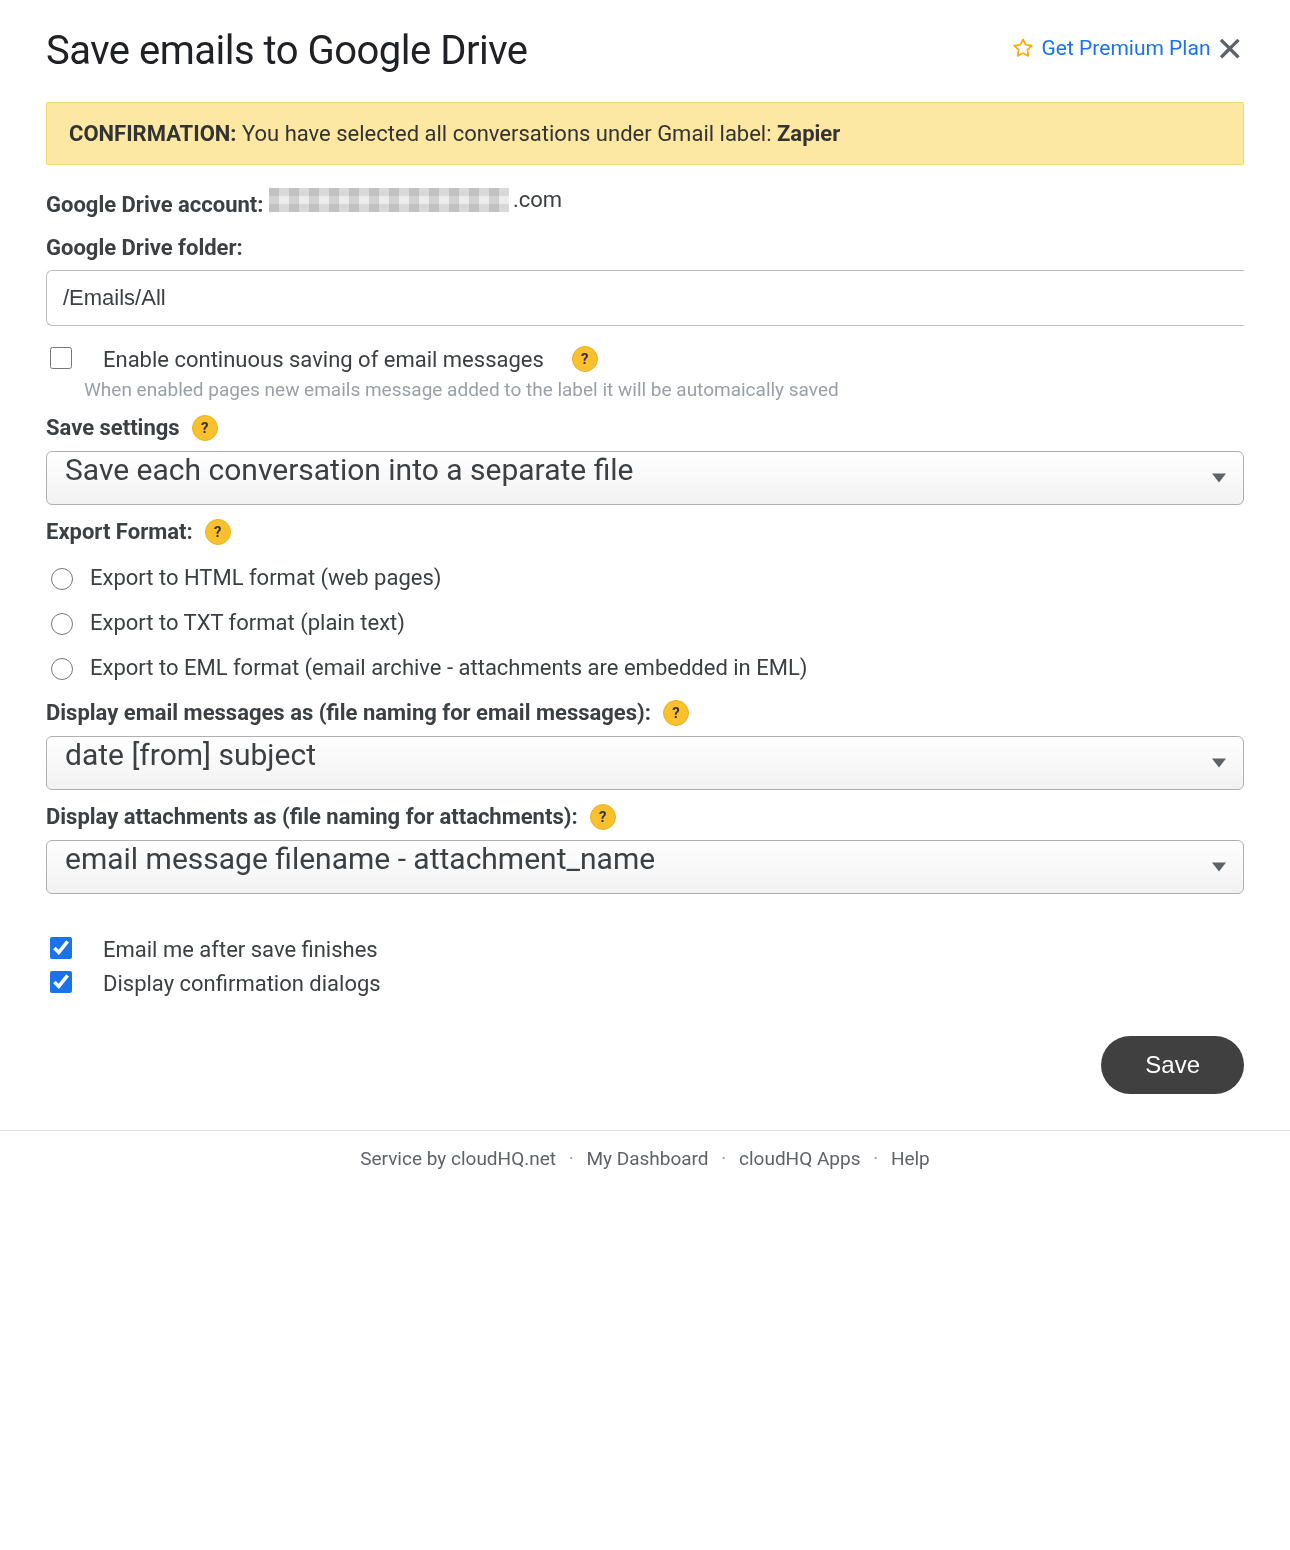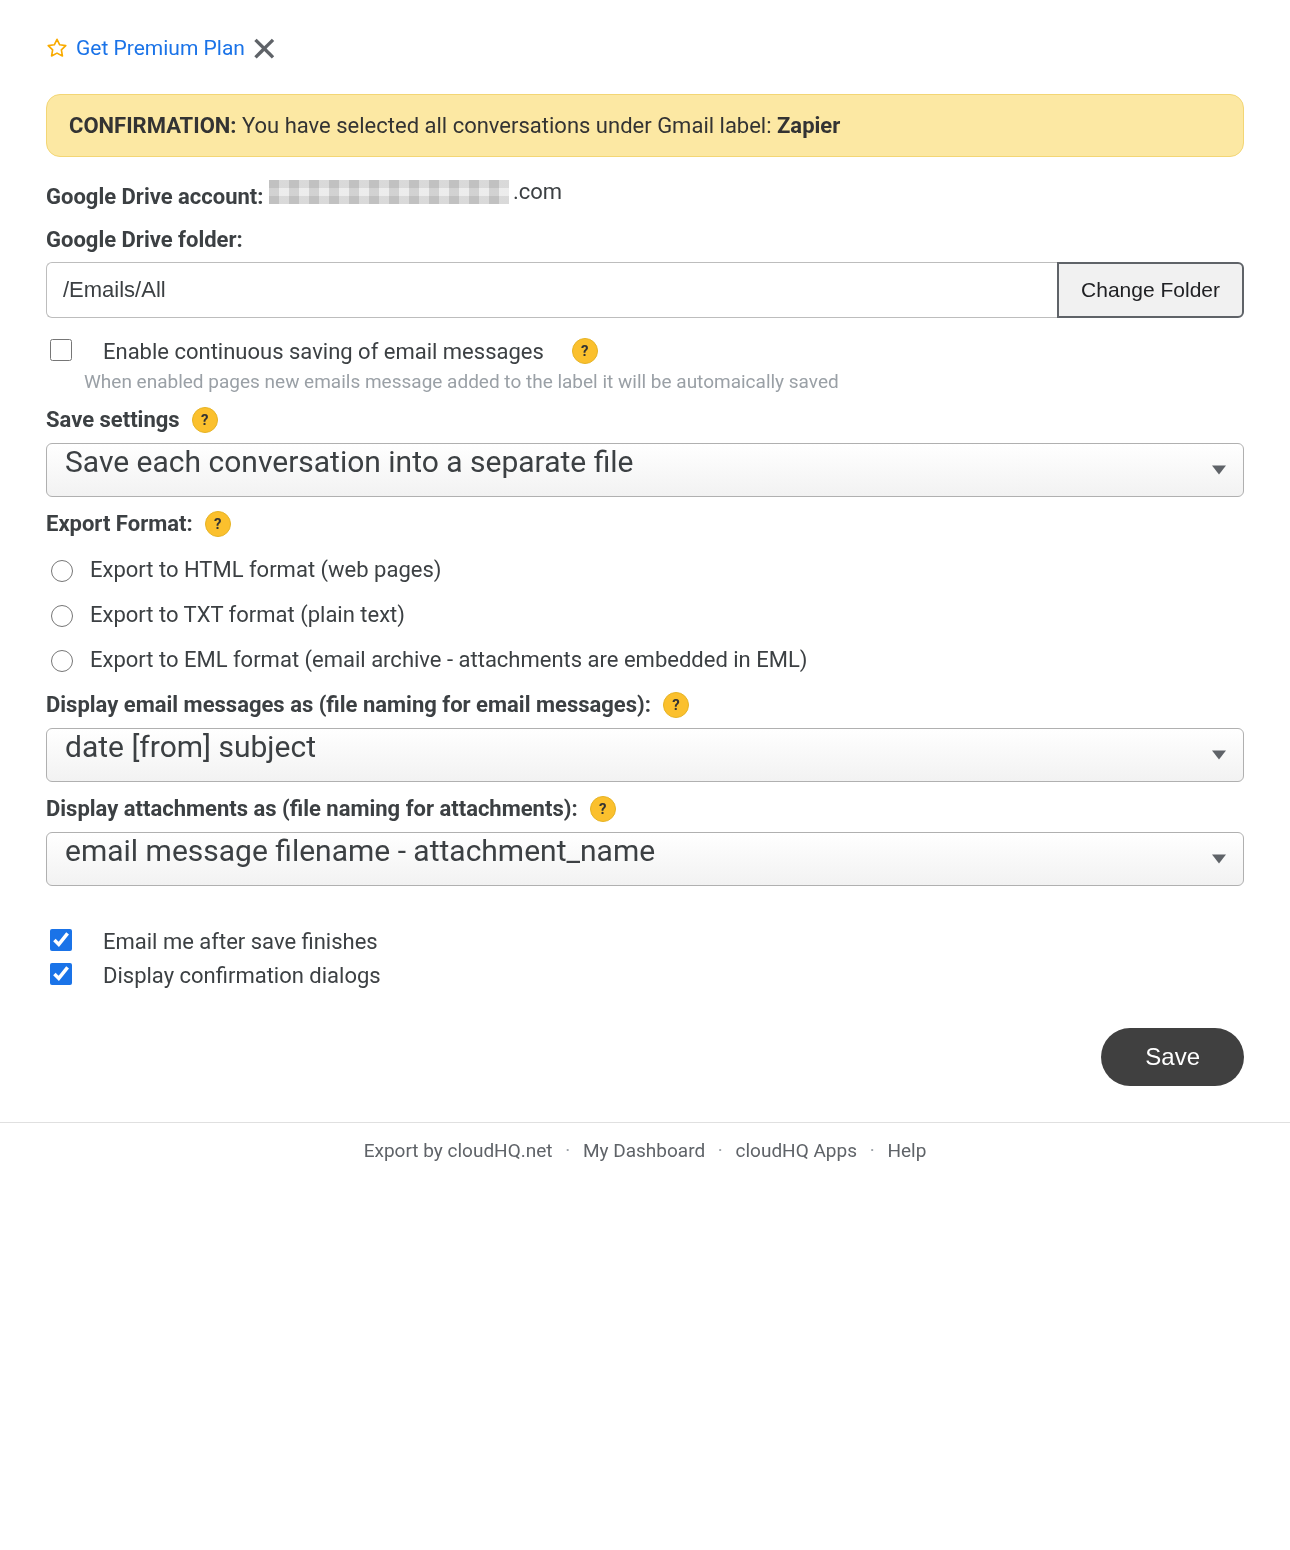--- a/index.html
+++ b/index.html
@@ -48,21 +48,21 @@
     font-size:34px;
     color:#5f6368;
     line-height:1;
     cursor:pointer;
     padding:2px 0 0 0;
     font-weight:300;
   }
   .confirm-banner {
     background:#fce8a3;
     border:1px solid #f3d675;
-    border-radius:14px;
+    border-radius:2px;
     padding:18px 22px;
     font-size:22px;
     color:#333;
     margin-bottom:22px;
   }
   .confirm-banner .pre { font-weight:700; }
   .confirm-banner .label { font-weight:700; }
   .field-label {
     font-size:22px;
     font-weight:700;
@@ -211,20 +211,21 @@
   }
   .footer .link { color:#5f6368; cursor:pointer; }
   .footer .sep { margin:0 8px; color:#9aa0a6; }
 </style>
 </head>
 <body>
 
 <div class="modal">
 
   <div class="header-row">
+    <h1 class="title">Save emails to Google Drive</h1>
     <div class="premium-wrap">
       <a class="premium-link">
         <svg class="star-icon" viewBox="0 0 24 24">
           <path d="M12 2.5l2.95 6 6.6.95-4.78 4.66 1.13 6.57L12 17.6l-5.9 3.08 1.13-6.57L2.45 9.45l6.6-.95L12 2.5z" fill="none" stroke="#f9ab00" stroke-width="1.8" stroke-linejoin="round"></path>
         </svg>
         <span>Get Premium Plan</span>
       </a>
       <span class="close-btn">✕</span>
     </div>
   </div>
@@ -239,21 +240,20 @@
     <span>Google Drive account:</span>
     <span class="acct-val">
       <span class="acct-blur"></span>
         <span>.com</span>
     </span>
   </div>
 
   <div class="field-label">Google Drive folder:</div>
   <div class="folder-row">
     <input class="folder-input" type="text" value="/Emails/All" style="">
-    <button class="change-folder-btn">Change Folder</button>
   </div>
 
   <div class="check-row">
     <input type="checkbox" style="">
     <span>Enable continuous saving of email messages</span>
     <span class="help-q">?</span>
   </div>
   <div class="hint">When enabled pages new emails message added to the label it will be automaically saved</div>
 
   <div class="field-label">
@@ -310,21 +310,21 @@
     </div>
   </div>
 
   <div class="btn-row">
     <button class="save-btn">Save</button>
   </div>
 
 </div>
 
 <div class="footer">
-  <span>Export by</span>
+  <span>Service by</span>
   <span class="link">cloudHQ.net</span>
   <span class="sep">·</span>
   <span class="link">My Dashboard</span>
   <span class="sep">·</span>
   <span class="link">cloudHQ Apps</span>
   <span class="sep">·</span>
   <span class="link">Help</span>
 </div>
 
 </body></html>

